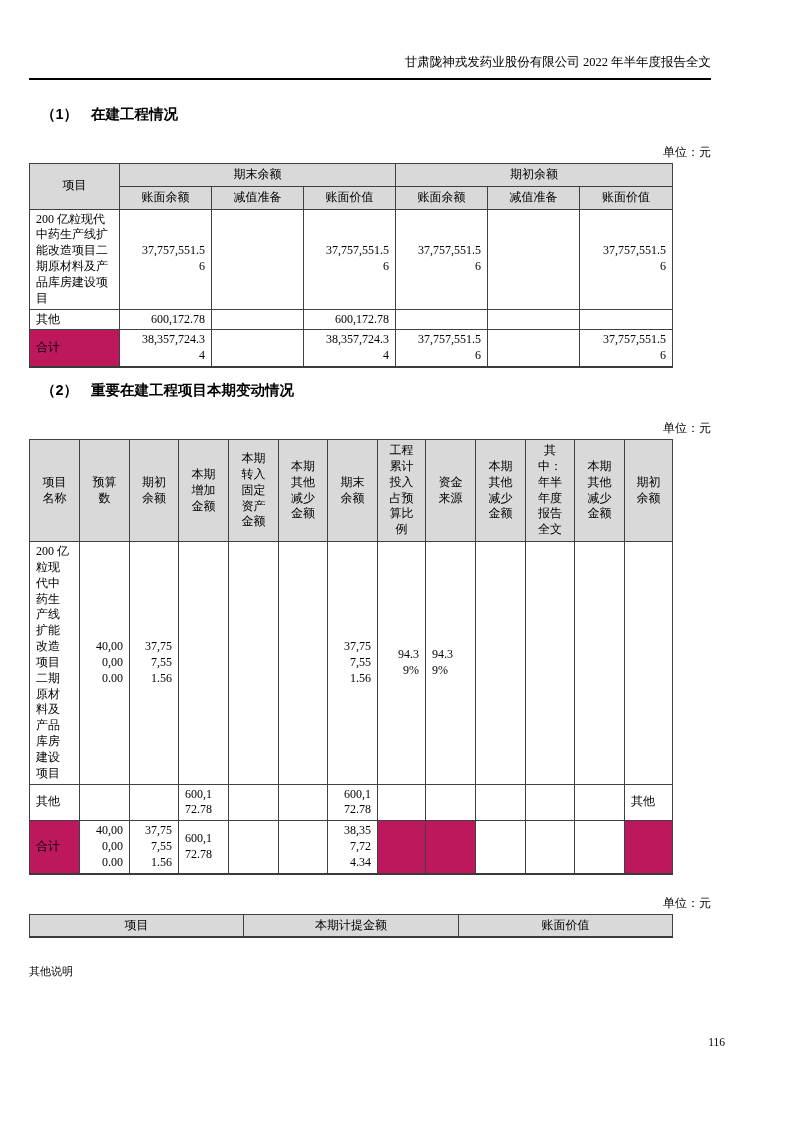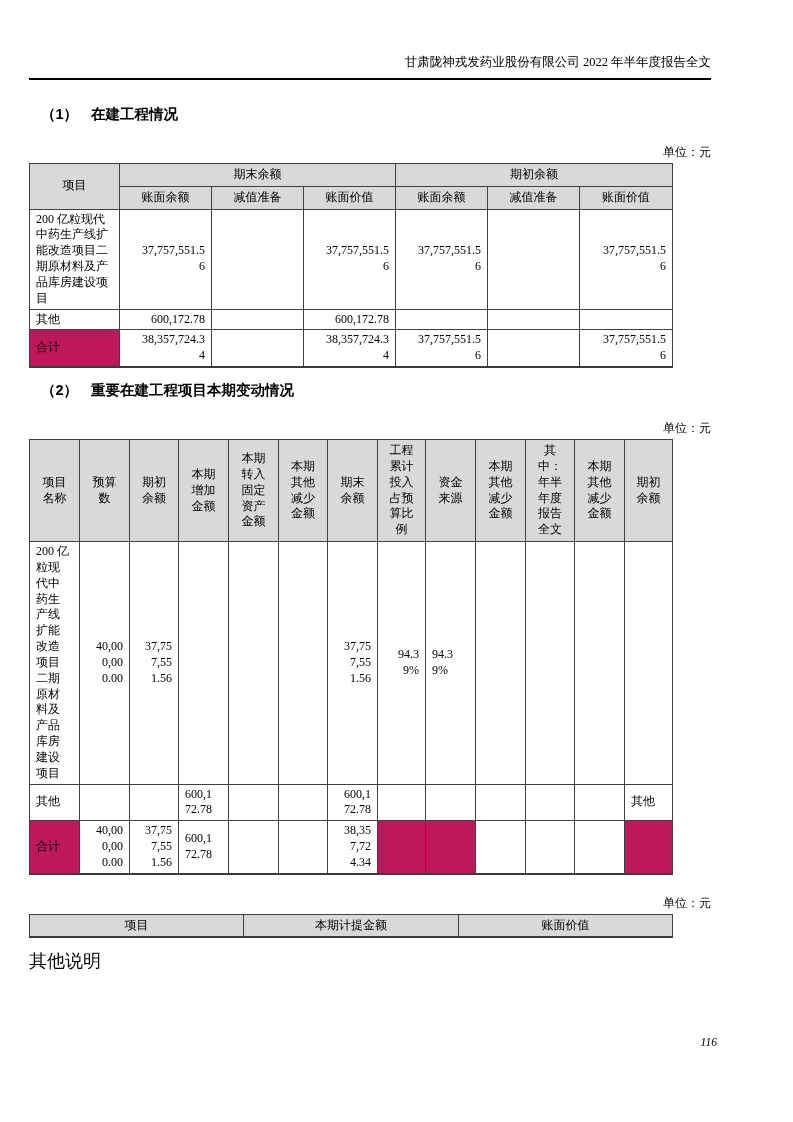--- a/index.html
+++ b/index.html
@@ -71,31 +71,30 @@
 
   
   .t2 td.name { text-align:left; padding:2px 8px 2px 6px; }
   .t2 td.num  { text-align:right; padding:2px 6px 2px 15px; }
   .t2 td.al   { text-align:left;  padding:2px 15px 2px 6px; }
 
   
   .t3 thead th { padding:3px 8px; }
 
   .other-note {
-    font-size:18px;
+    font-size:11px;
     line-height:16px;
-    margin-top:15px;
+    margin-top:25px;
   }
 
   .page-number {
     position:absolute;
     top:1036px;
-    right:76px;
+    right:68px;
     font-size:11.5px;
-    font-style:italic;
   }
 </style>
 </head>
 <body>
 
 <div class="page">
   <div class="content">
 
     <div class="page-header">甘肃陇神戎发药业股份有限公司 2022 年半年度报告全文</div>
 

